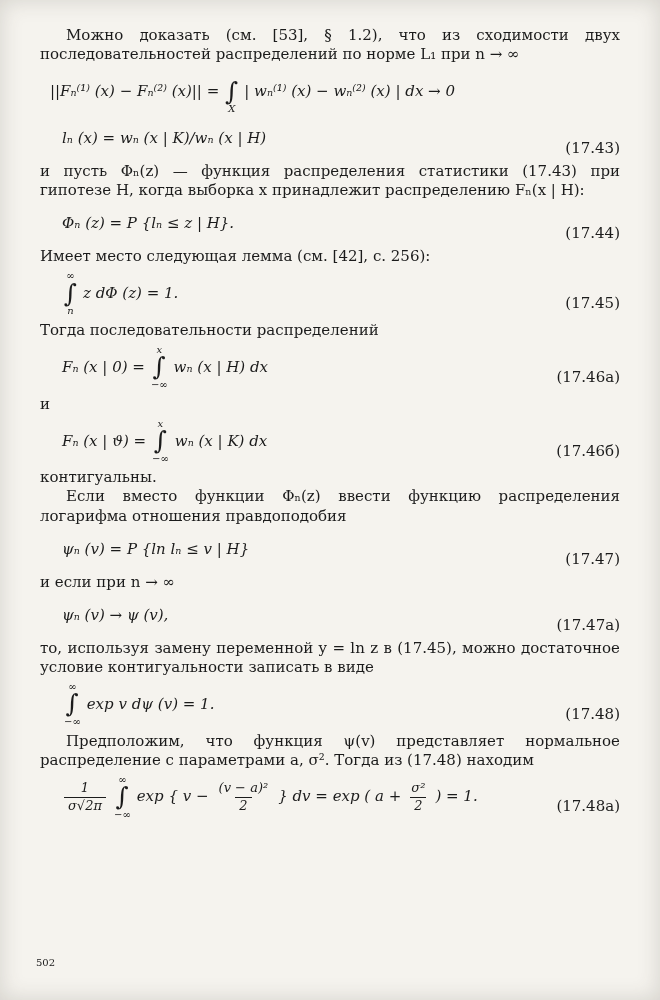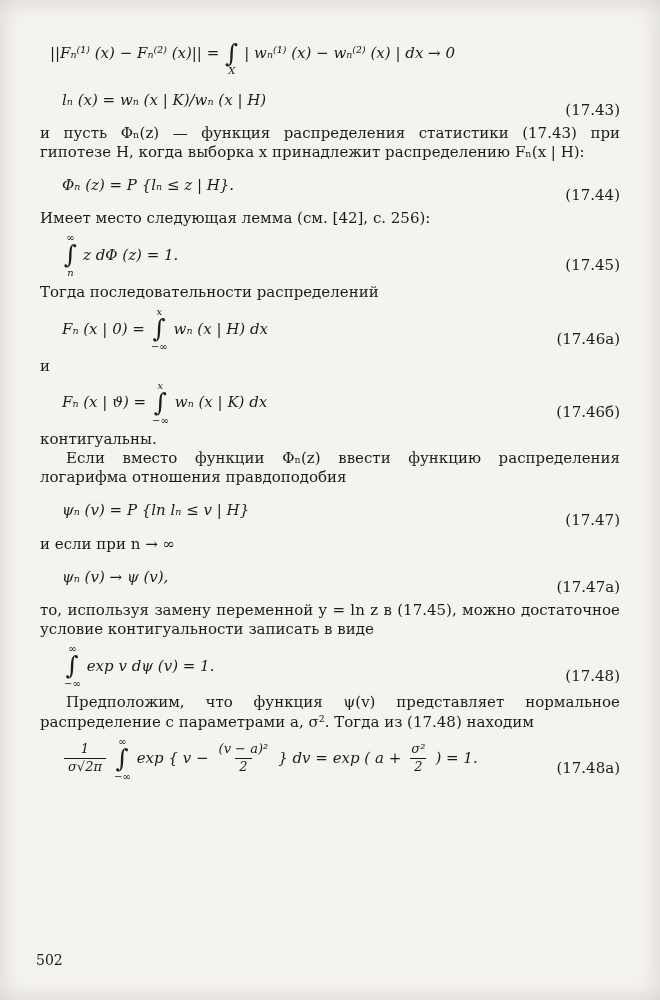--- a/index.html
+++ b/index.html
@@ -62,28 +62,29 @@
     margin: 0 2px;
   }
   .frac .num { padding: 0 4px 1px; }
   .frac .den { border-top: 1px solid #1b1b1b; padding: 1px 4px 0; }
   .rad { text-decoration: overline; }
 
   .pagenum {
     position: absolute;
     left: 36px;
     bottom: 30px;
-    font-size: 14px;
+    font-size: 10px;
   }
 </style>
 </head>
 <body>
 
 <div class="page">
 
+  <p class="para indent">Можно доказать (см. [53], § 1.2), что из сходимости двух последовательностей распределений по норме L₁ при n → ∞</p>
 
   <div class="formula noTag">
     <span class="f-body">
       <span>||Fₙ⁽¹⁾ (x) − Fₙ⁽²⁾ (x)|| =</span>
       <span class="bigint">
         <span class="lim">&nbsp;</span>
         <span class="sign">∫</span>
         <span class="lim">X</span>
       </span>
       <span>| wₙ⁽¹⁾ (x) − wₙ⁽²⁾ (x) | dx → 0</span>

